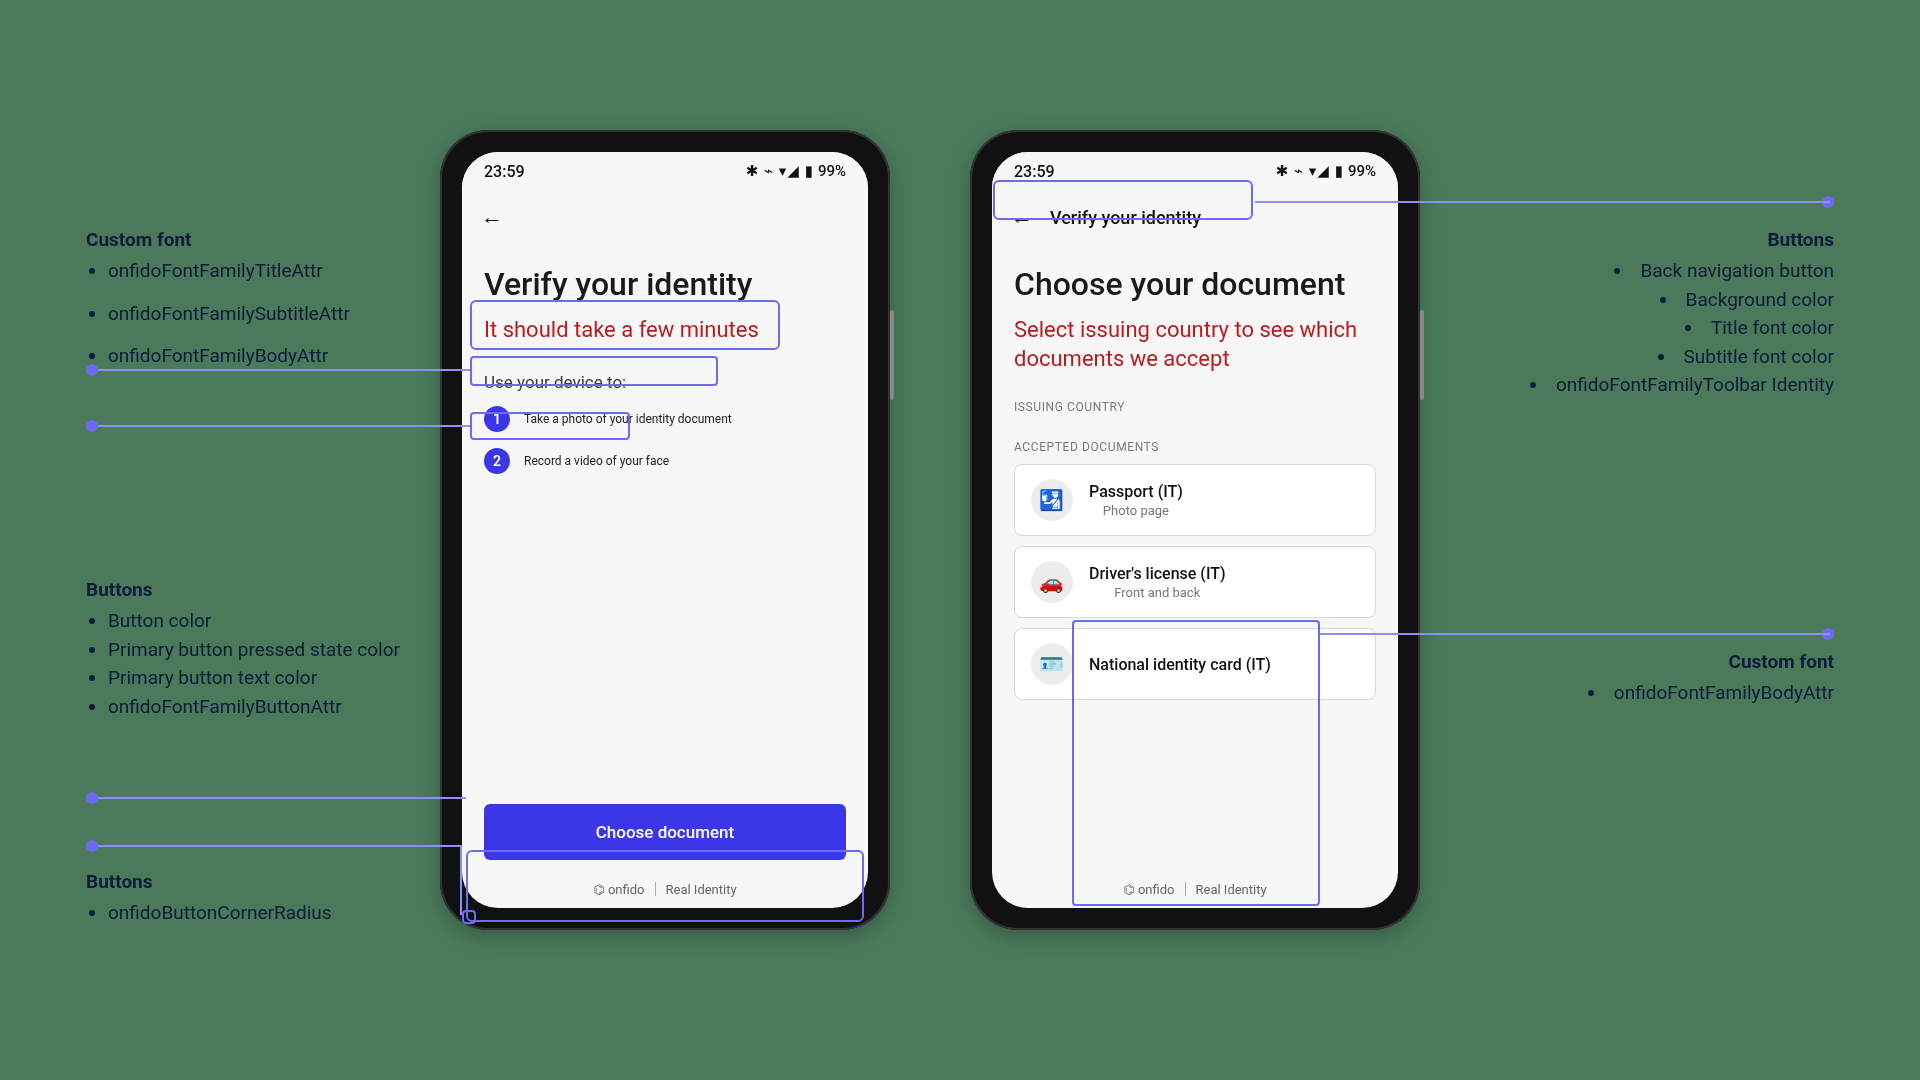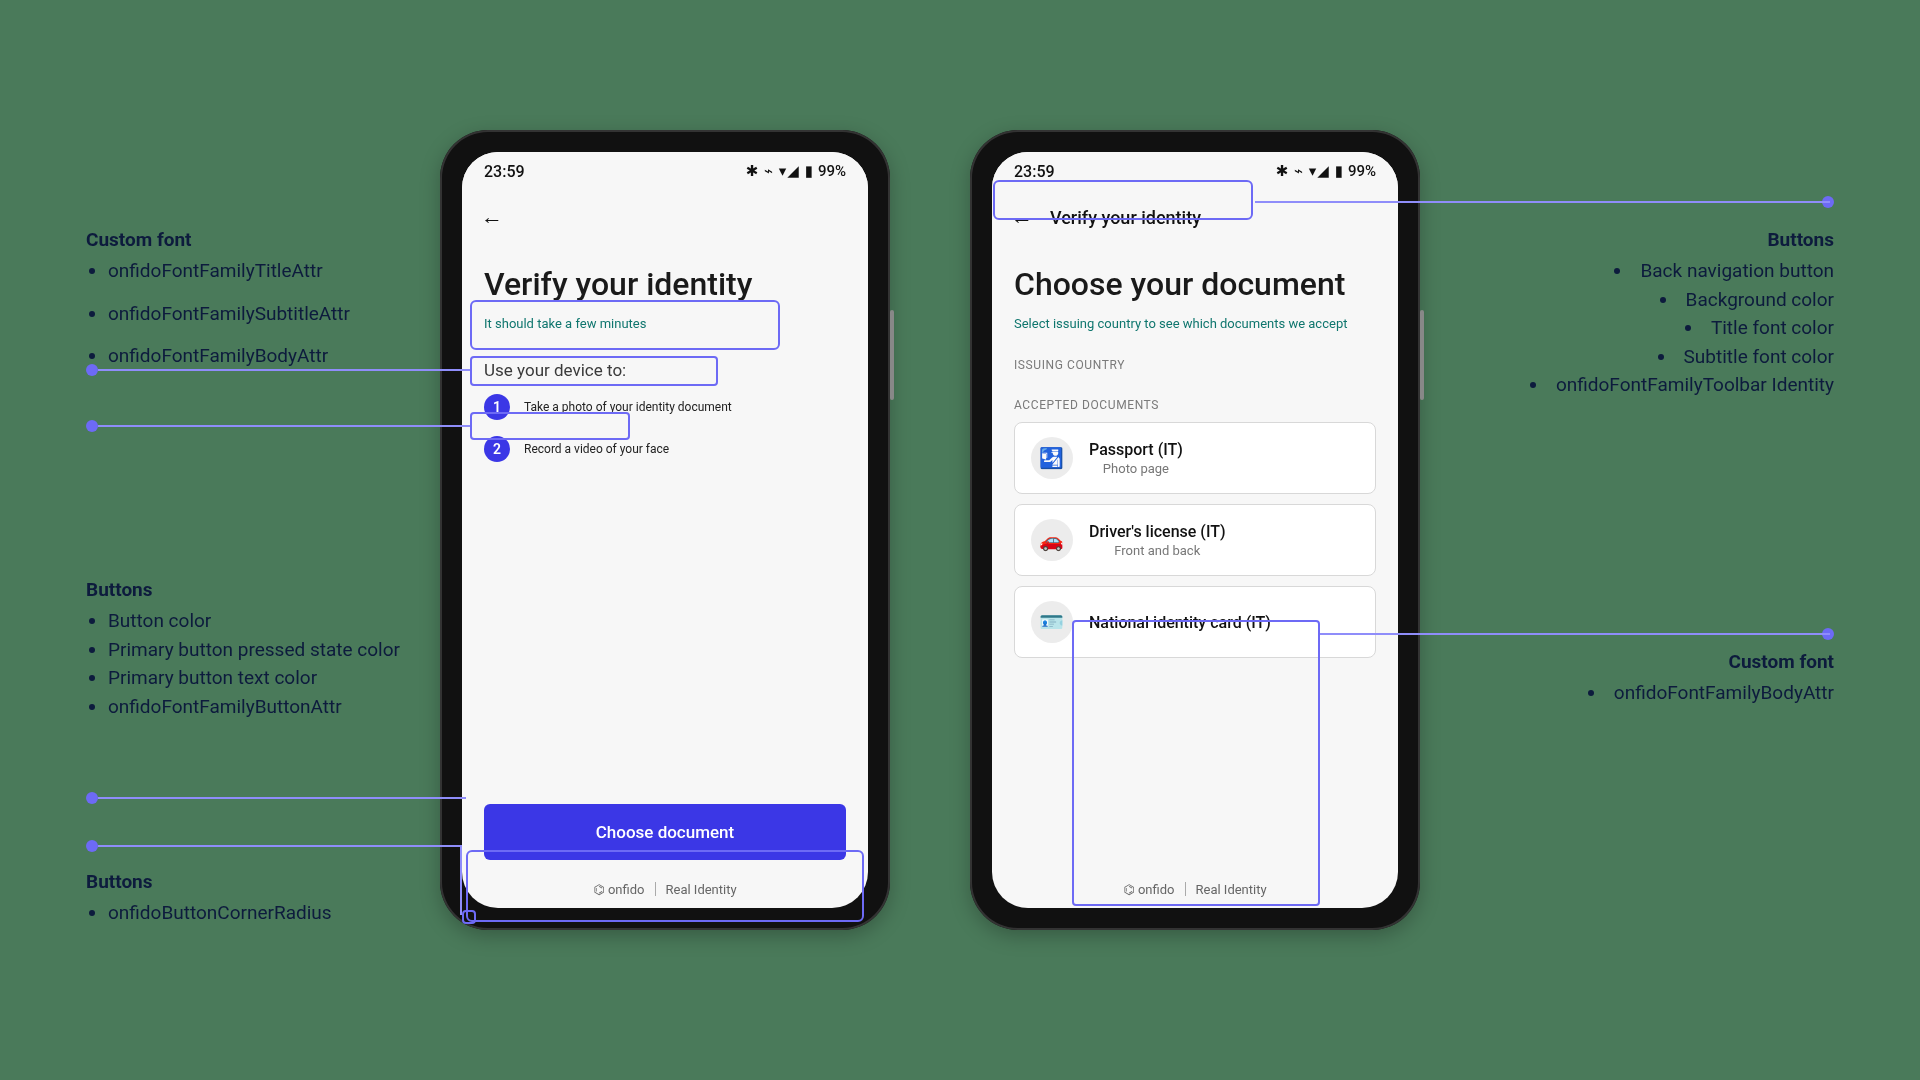--- a/index.html
+++ b/index.html
@@ -89,22 +89,22 @@
     display: flex;
     flex-direction: column;
   }
   .page-title {
     font-size: 32px;
     font-weight: 500;
     color: #1a1a1a;
     line-height: 1.15;
   }
   .page-subtitle {
-    font-size: 13px;
-    color: #0f766e;
+    font-size: 22px;
+    color: #b91c1c;
     margin-top: 12px;
     line-height: 1.35;
   }
   .section-label {
     font-size: 17px;
     color: #3a3a3a;
     margin-top: 28px;
   }
   .steps { margin-top: 14px; }
   .step-row {

